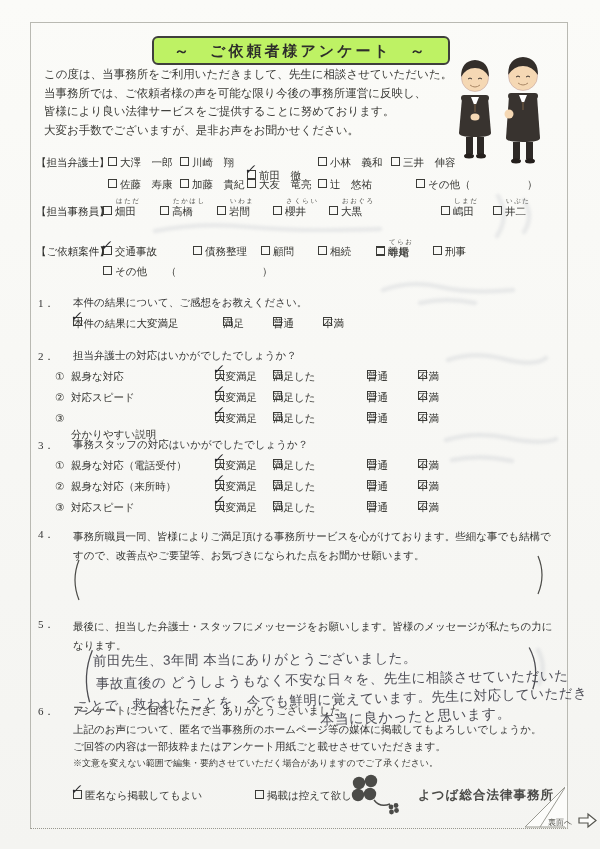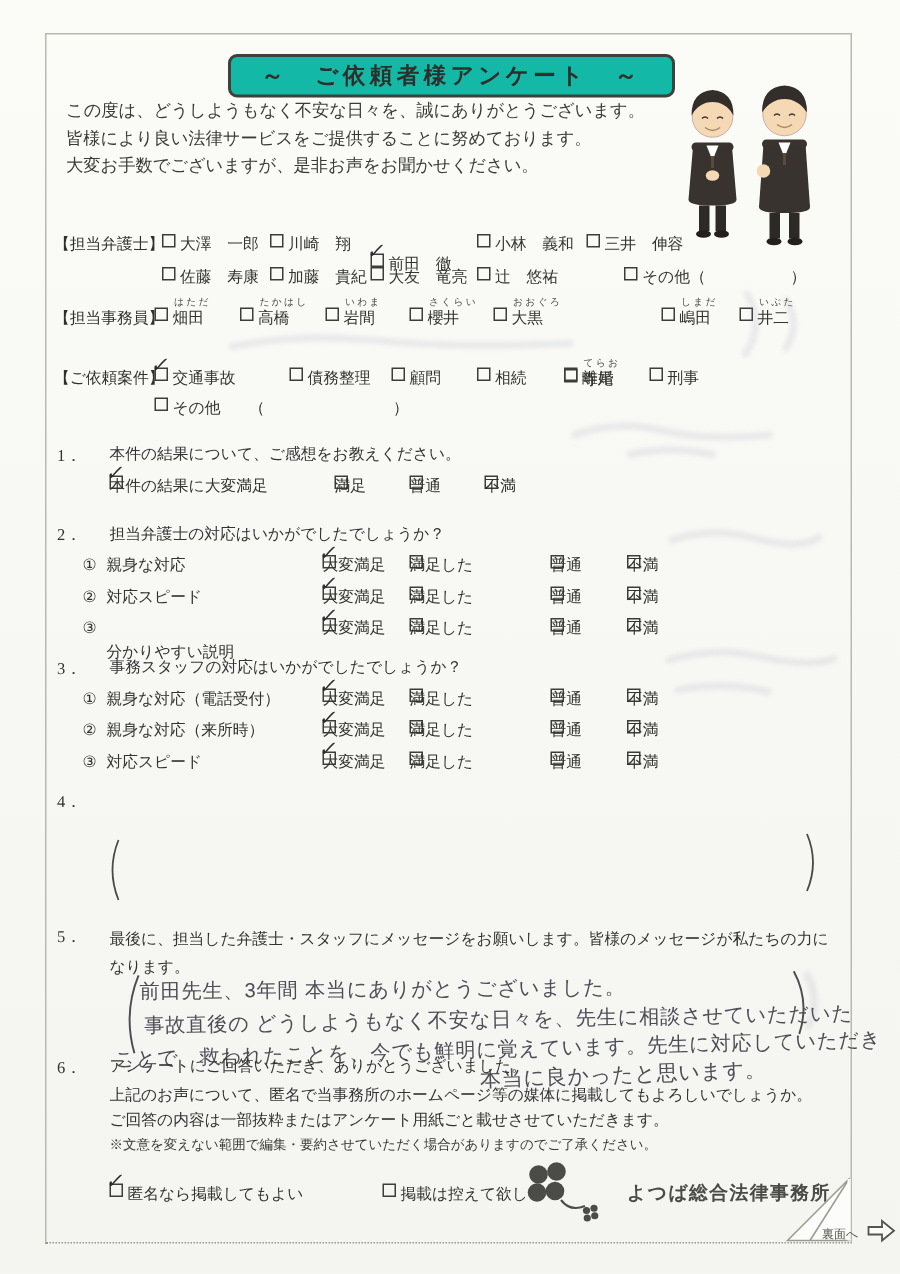--- a/index.html
+++ b/index.html
@@ -14,21 +14,21 @@
   .border-box{
     position:absolute;left:30px;top:22px;width:536px;height:805px;
     border:1px solid #b9b9b2;border-bottom:1px dotted #98988f;
     background:transparent;
   }
   .title-box{
     left:152px;top:36px;width:294px;height:25px;
     border:2px solid #3f3f3c;border-radius:6px;
     font-family:"Liberation Sans","DejaVu Sans",sans-serif;
     font-weight:bold;font-size:15px;letter-spacing:3px;
-    text-align:center;line-height:25px;color:#2e2e2b;background:#14b8a6;
+    text-align:center;line-height:25px;color:#2e2e2b;background:#bef264;
   }
   .intro{left:44px;top:65px;width:410px;font-size:11.5px;line-height:18.5px;color:#3a3a36;}
   .sec-label{font-size:10.5px;color:#2f2f2c;letter-spacing:0px;}
   .item{font-size:10.5px;white-space:nowrap;color:#33332f;}
   .lbl{vertical-align:top;}
   
   .cb{position:relative;display:inline-block;width:9px;height:9px;margin-right:3px;vertical-align:-1px;}
   .cb .box{position:absolute;inset:0;border:1.2px solid #3c3c38;background:transparent;}
   .cb .check{display:none;position:absolute;left:-2px;top:-9px;font-size:14px;font-weight:bold;
     color:#2c2c30;transform:skewX(-12deg);font-family:"DejaVu Sans",sans-serif;}
@@ -54,21 +54,22 @@
 </style>
 </head>
 <body>
 
 <div class="paper"></div>
 <div class="border-box"></div>
 
 <div class="abs title-box">～　ご依頼者様アンケート　～</div>
 
 <div class="abs intro">
-  <div>この度は、どうしようもなく不安な日々を、誠にありがとうございます。</div>
+  <div>この度は、当事務所をご利用いただきまして、先生に相談させていただいた。</div>
+  <div>当事務所では、ご依頼者様の声を可能な限り今後の事務所運営に反映し、</div>
   <div>皆様により良い法律サービスをご提供することに努めております。</div>
   <div>大変お手数でございますが、是非お声をお聞かせください。</div>
 </div>
 
 <div class="abs" style="left:448px;top:54px;">
   <svg width="104" height="110" viewBox="0 0 104 110">
 
     <circle cx="27" cy="24" r="13.5" fill="#f5d8b4" stroke="#b99" stroke-width="0.5"></circle>
     <path d="M13 23 Q13 7 27 6 Q41 7 41 23 Q36 14 27 14 Q18 14 13 23 Z" fill="#332e2a"></path>
     <path d="M20 25 q2 -2 4 0 M30 25 q2 -2 4 0" stroke="#3a322c" stroke-width="1" fill="none"></path>
@@ -338,20 +339,22 @@
   <span style="left:363px;" class="item">
       <span class="cb">
         <span class="box"></span>
       </span>
       <span class="lbl">不満</span>
     </span>
 </div>
 
 <span class="abs qnum" style="left:38px;top:527px;">4．</span>
 <div class="abs" style="left:73px;top:527px;width:480px;font-size:10.5px;line-height:19px;">
+  <div>事務所職員一同、皆様によりご満足頂ける事務所サービスを心がけております。些細な事でも結構で</div>
+  <div>すので、改善点やご要望等、お気づきになられた点をお聞かせ願います。</div>
 </div>
 <div class="abs" style="left:69px;top:558px;">
   <svg width="12" height="44" viewBox="0 0 12 44">
       <path d="M10 2 Q2 22 10 42" stroke="#4a4a46" stroke-width="1.2" fill="none"></path>
     </svg>
 </div>
 <div class="abs" style="left:536px;top:554px;">
   <svg width="12" height="42" viewBox="0 0 12 42">
       <path d="M2 2 Q10 21 2 40" stroke="#4a4a46" stroke-width="1.2" fill="none"></path>
     </svg>

